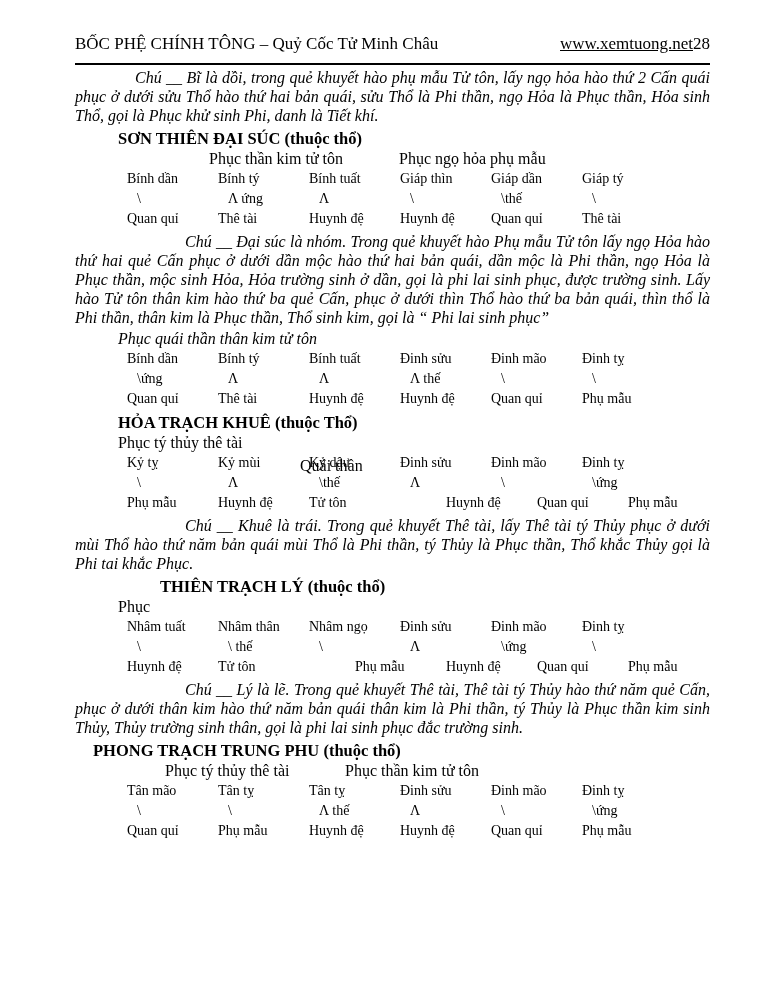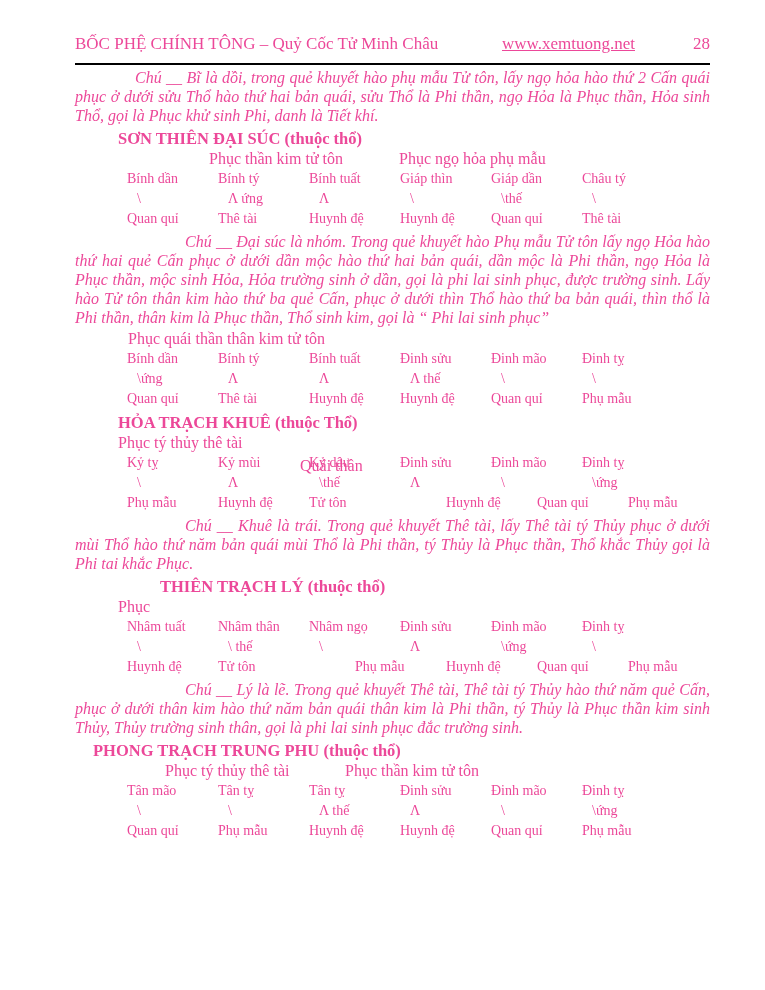--- a/index.html
+++ b/index.html
@@ -1,28 +1,28 @@
 <!DOCTYPE html>
 <html><head>
 <meta charset="utf-8">
 <style>
   html,body { margin:0; padding:0; background:#e8e8e8; }
   .page {
-    width:765px; height:990px; margin:0 auto; background:#ffffff; color:#ec4899;
+    width:765px; height:990px; margin:0 auto; background:#ffffff; color:#000000;
     font-family:"Liberation Serif", serif; box-sizing:border-box;
     position:relative; padding:34px 55px 0 75px; overflow:hidden;
   }
   
   .header {
     display:flex; align-items:baseline;
     border-bottom:2px solid #000; padding-bottom:9px; font-size:17px;
   }
   .header-title { flex:1; white-space:nowrap; }
   .header-site { text-decoration:underline; white-space:nowrap; }
-  .header-page { margin-left:58px; }
+  .header-page { }
 
   
   .para {
     font-style:italic; text-align:justify; font-size:16px; line-height:19px;
     margin:3px 0 2px 0;
   }
   .ind60  { text-indent:60px; }
   .ind110 { text-indent:110px; }
 
   
@@ -30,21 +30,21 @@
     font-weight:bold; font-size:16.5px; line-height:21px;
     margin:3px 0 0 43px; font-style:normal;
   }
   .tml85 { margin-left:85px; }
   .tml45 { margin-left:18px; }
 
   
   .note-row { position:relative; height:20px; font-size:16px; line-height:20px; }
   .note-row span { position:absolute; top:0; white-space:nowrap; }
   .note-a1 { left:134px; } .note-a2 { left:316px;margin-left:8px; }
-  .note-b1 { left:53px;  }
+  .note-b1 { left:43px;font-style:italic;  }
   .note-c1 { left:43px;  } .note-c2 { left:225px;margin-top:23px; }
   .note-d1 { left:43px;  }
   .note-e1 { left:90px;  } .note-e2 { left:270px; }
 
   
   .hex-grid {
     display:grid; grid-template-columns:repeat(6,91px);
     margin-left:52px; font-size:14px; line-height:20px;
   }
   .cell { white-space:nowrap; }
@@ -69,21 +69,21 @@
     <div class="note-row">
       <span class="note-a1">Phục thần kim tử tôn</span>
       <span class="note-a2">Phục ngọ hỏa phụ mẫu</span>
     </div>
     <div class="hex-grid">
       <span class="cell">Bính dần</span>
       <span class="cell">Bính tý</span>
       <span class="cell">Bính tuất</span>
       <span class="cell">Giáp thìn</span>
       <span class="cell">Giáp dần</span>
-      <span class="cell">Châu tý</span>
+      <span class="cell">Giáp tý</span>
     </div>
     <div class="hex-grid">
       <span class="cell mk">\</span>
       <span class="cell mk">Λ ứng</span>
       <span class="cell mk">Λ</span>
       <span class="cell mk">\</span>
       <span class="cell mk">\thế</span>
       <span class="cell mk">\</span>
     </div>
     <div class="hex-grid">

